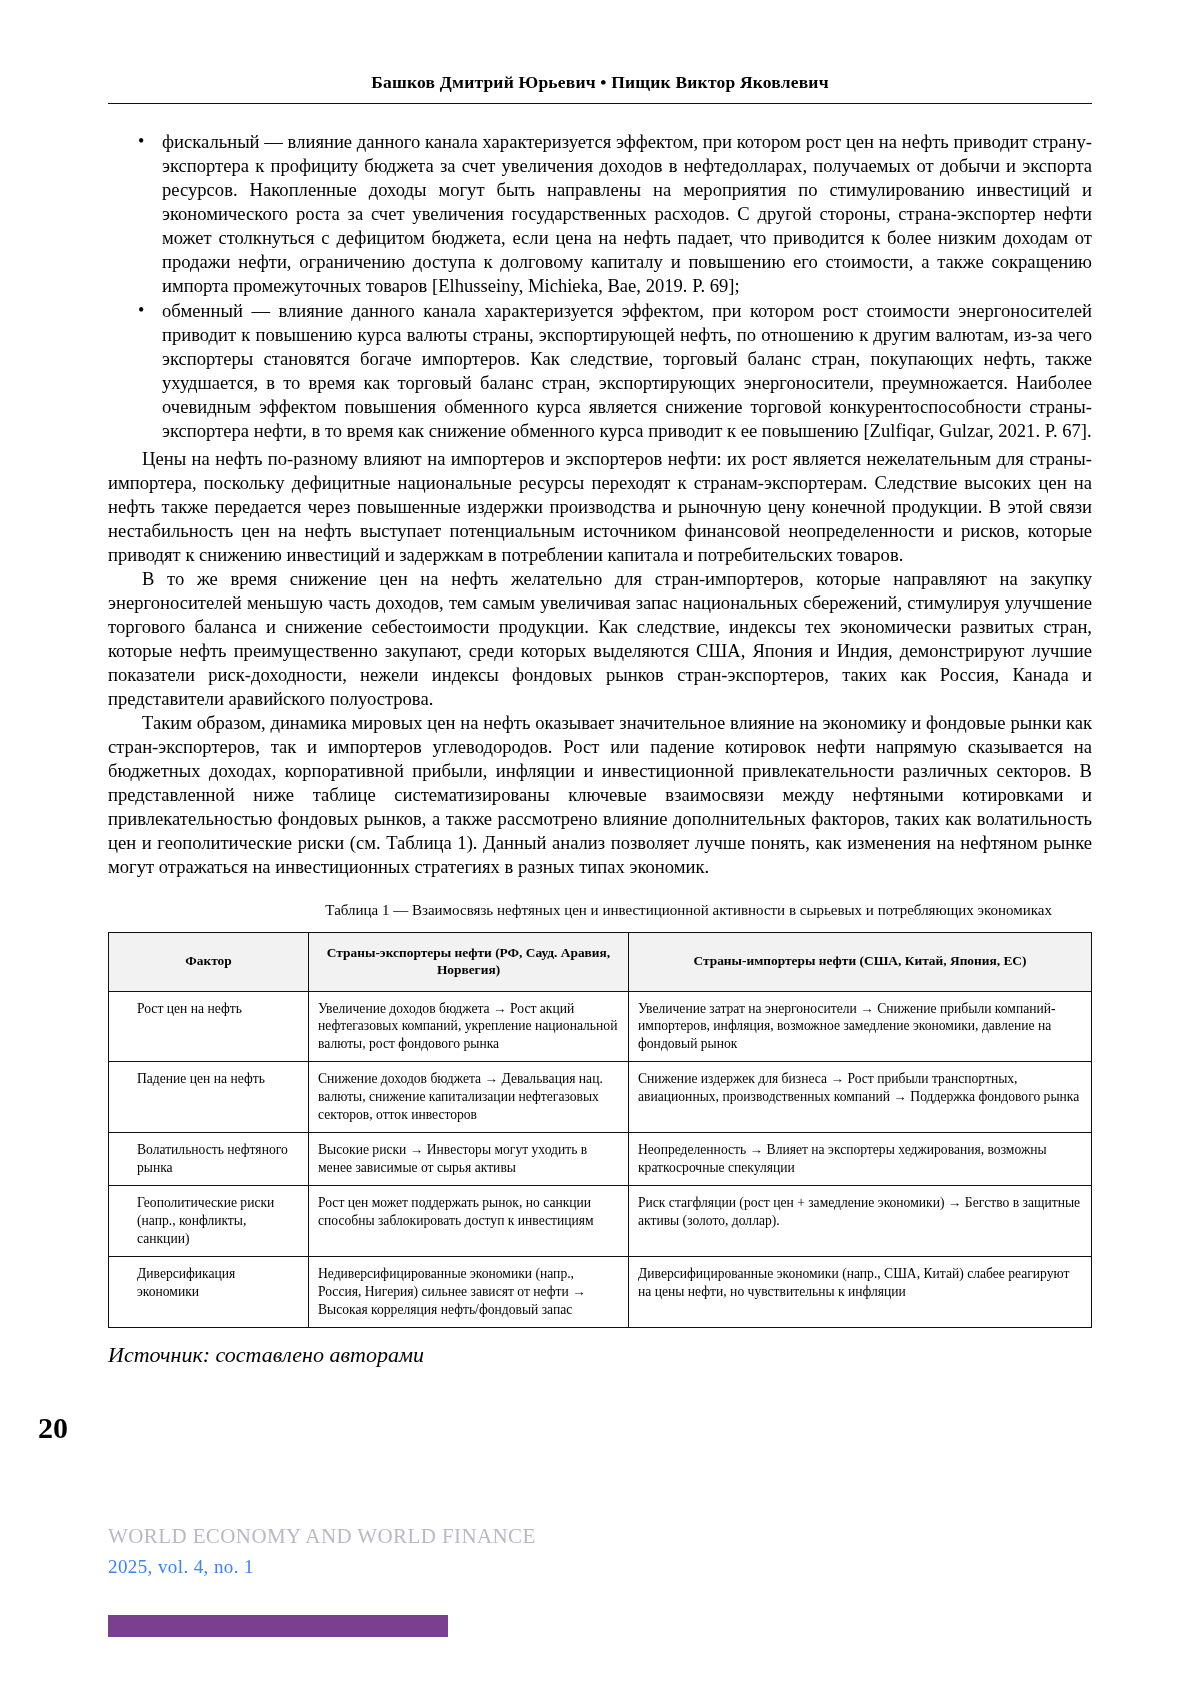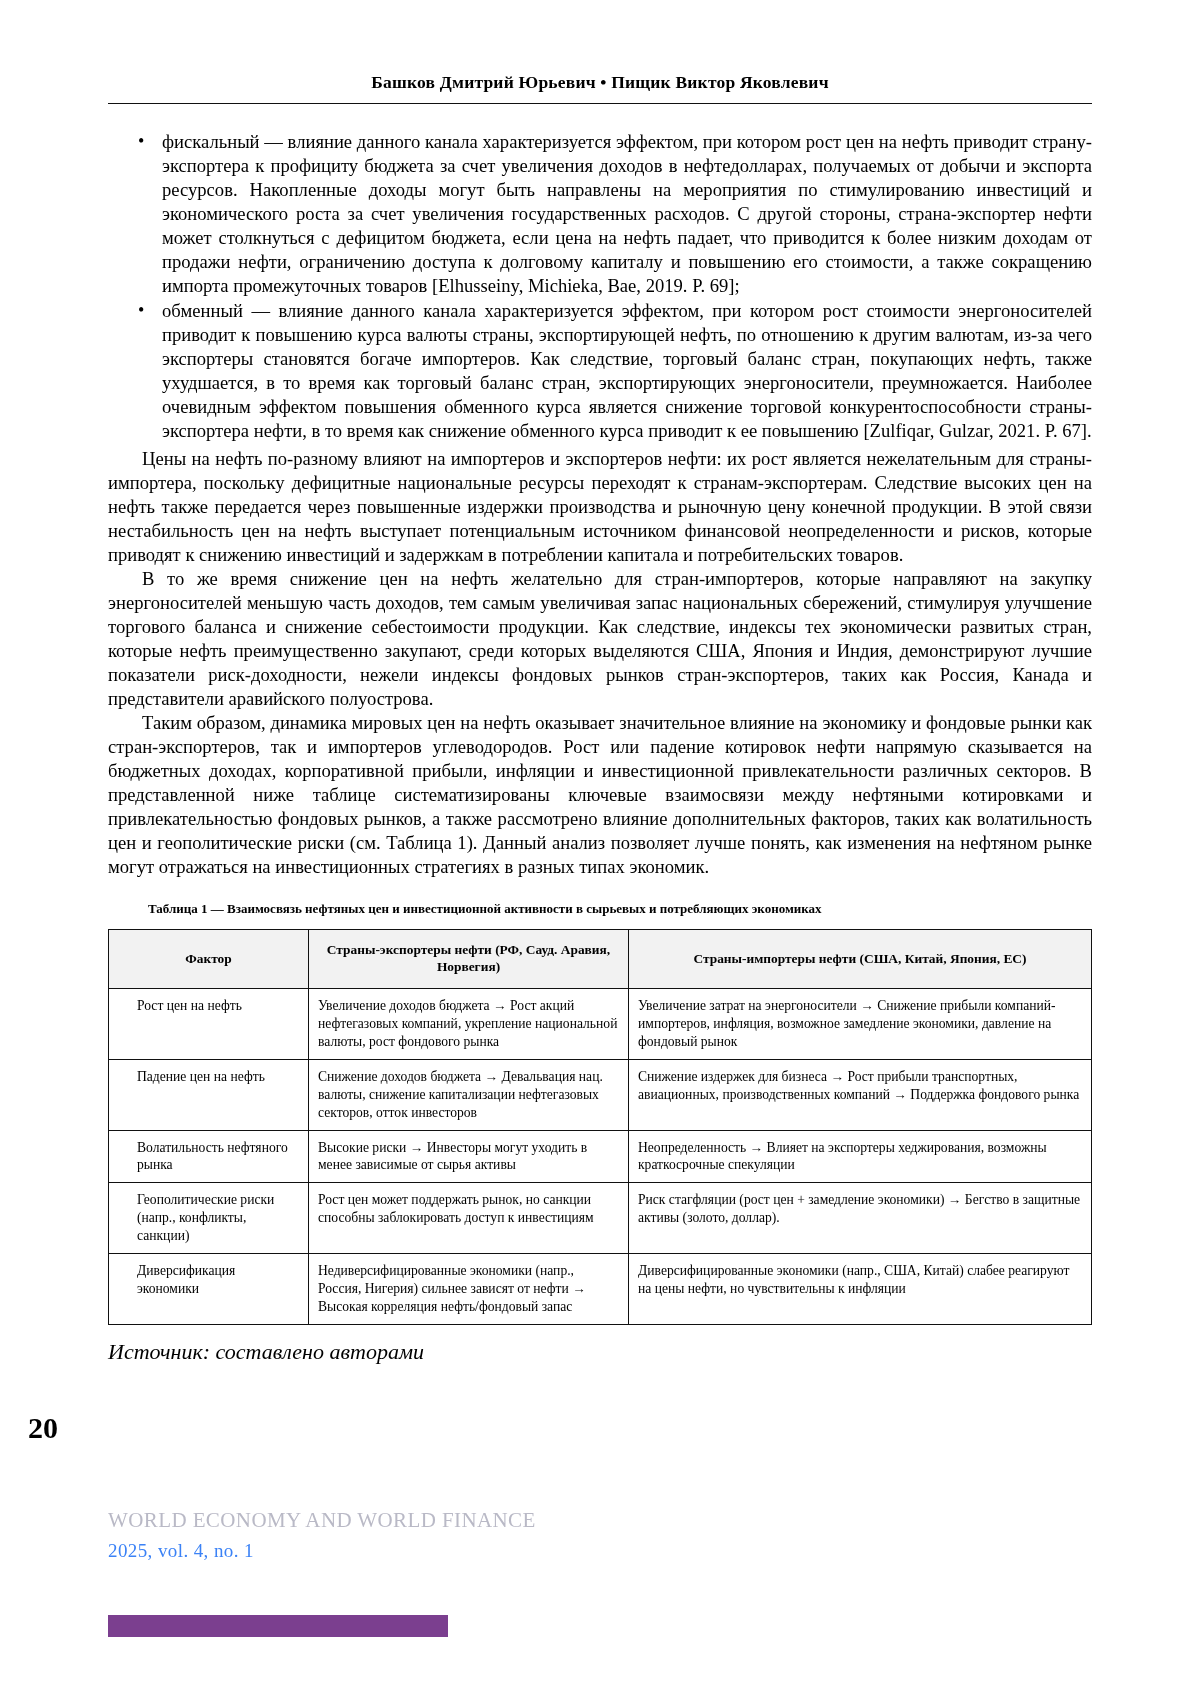--- a/index.html
+++ b/index.html
@@ -59,23 +59,23 @@
     text-align: justify;
     font-size: 18.6px;
     line-height: 1.29;
     margin: 0;
     text-indent: 34px;
     hyphens: auto;
   }
   p.body.first { margin-top: 4px; }
 
   .table-caption {
-    text-align: left;
-    font-weight: bold;
-    font-size: 13px;
+    text-align: right;
+    font-weight: normal;
+    font-size: 15px;
     line-height: 1.3;
     margin: 22px 40px 12px 40px;
   }
   table.matrix {
     width: 100%;
     border-collapse: collapse;
     table-layout: fixed;
   }
   table.matrix th, table.matrix td {
     border: 1.2px solid #111;
@@ -103,30 +103,30 @@
   col.c2 { width: 320px; }
   col.c3 { width: auto; }
 
   .source {
     font-style: italic;
     font-size: 22px;
     margin: 14px 0 0 0;
   }
   .page-number {
     position: absolute;
-    left: 28px;
+    left: 38px;
     bottom: 252px;
     font-family: "Liberation Serif", serif;
     font-weight: bold;
     font-size: 30px;
   }
   .footer {
     position: absolute;
     left: 108px;
-    bottom: 132px;
+    bottom: 116px;
     color: #b9b9c6;
     font-size: 21px;
     line-height: 1.5;
     letter-spacing: 0.4px;
   }
   .footer .line2 {
     color: #3b82f6;
     font-size: 19px;
   }
   .footer-bar {

